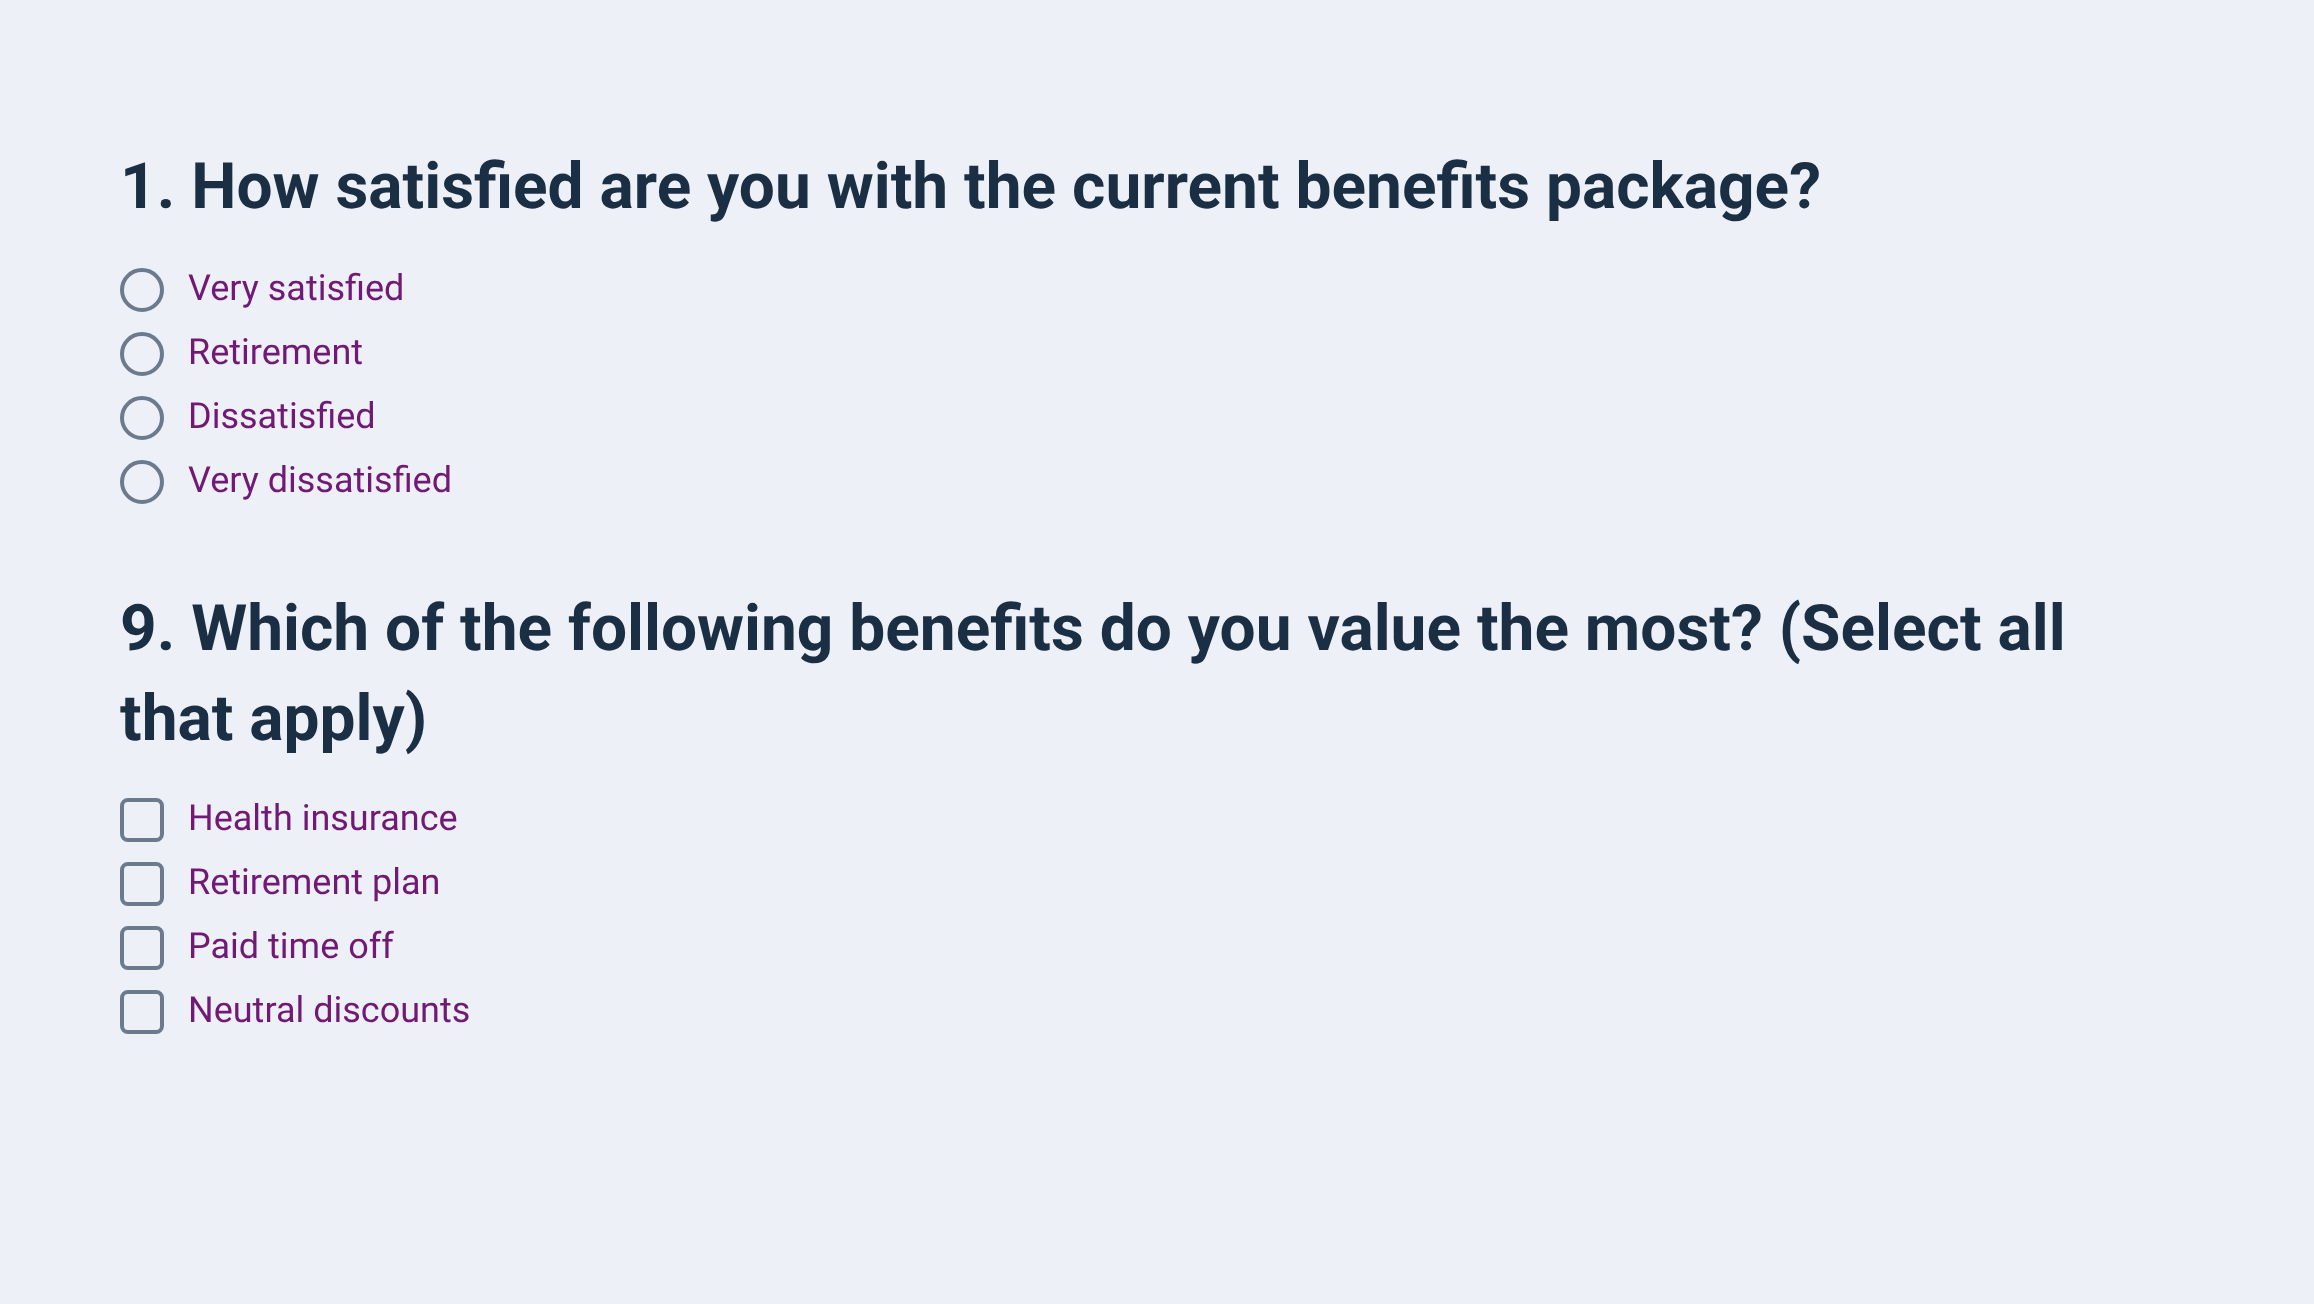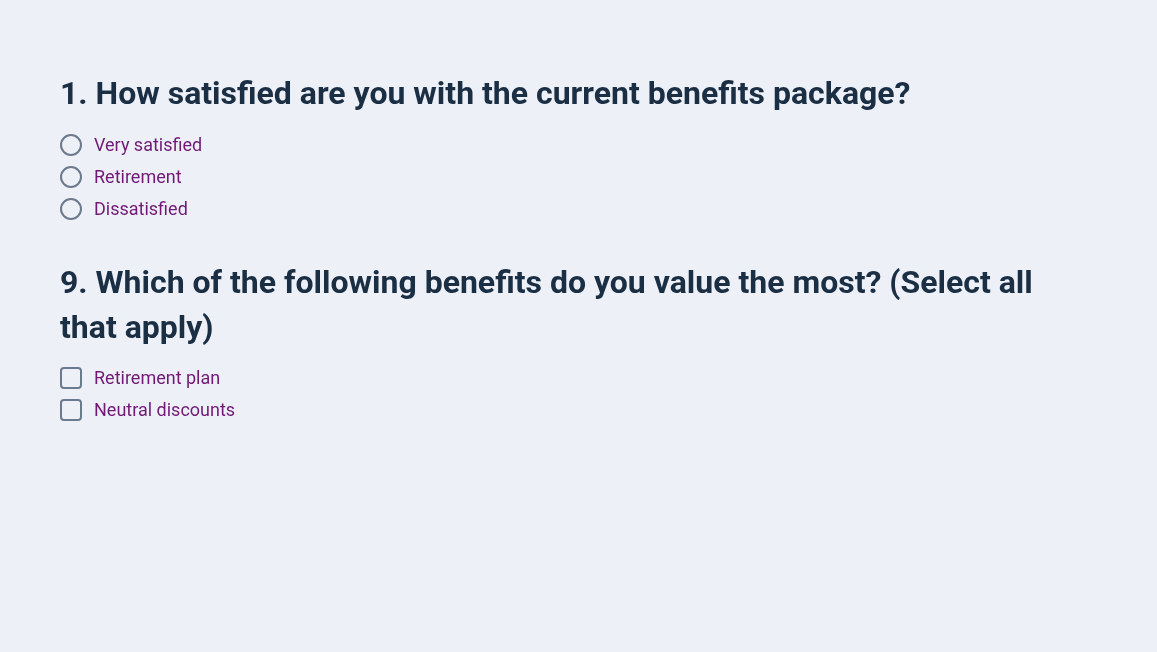--- a/index.html
+++ b/index.html
@@ -100,29 +100,41 @@
         <span>Very satisfied</span>
       </li>
       <li class="option-item">
         <span class="radio-circle"></span>
         <span>Retirement</span>
       </li>
       <li class="option-item">
         <span class="radio-circle"></span>
         <span>Dissatisfied</span>
       </li>
+      <li class="option-item">
+        <span class="radio-circle"></span>
+        <span>Very dissatisfied</span>
+      </li>
     </ul>
   </div>
 
   <div class="question-block">
     <div class="question-title">9. Which of the following benefits do you value the most? (Select all that apply)</div>
     <ul class="options-list">
       <li class="option-item">
         <span class="checkbox-square"></span>
+        <span>Health insurance</span>
+      </li>
+      <li class="option-item">
+        <span class="checkbox-square"></span>
         <span>Retirement plan</span>
+      </li>
+      <li class="option-item">
+        <span class="checkbox-square"></span>
+        <span>Paid time off</span>
       </li>
       <li class="option-item">
         <span class="checkbox-square"></span>
         <span>Neutral discounts</span>
       </li>
     </ul>
   </div>
 
 
 </div>

